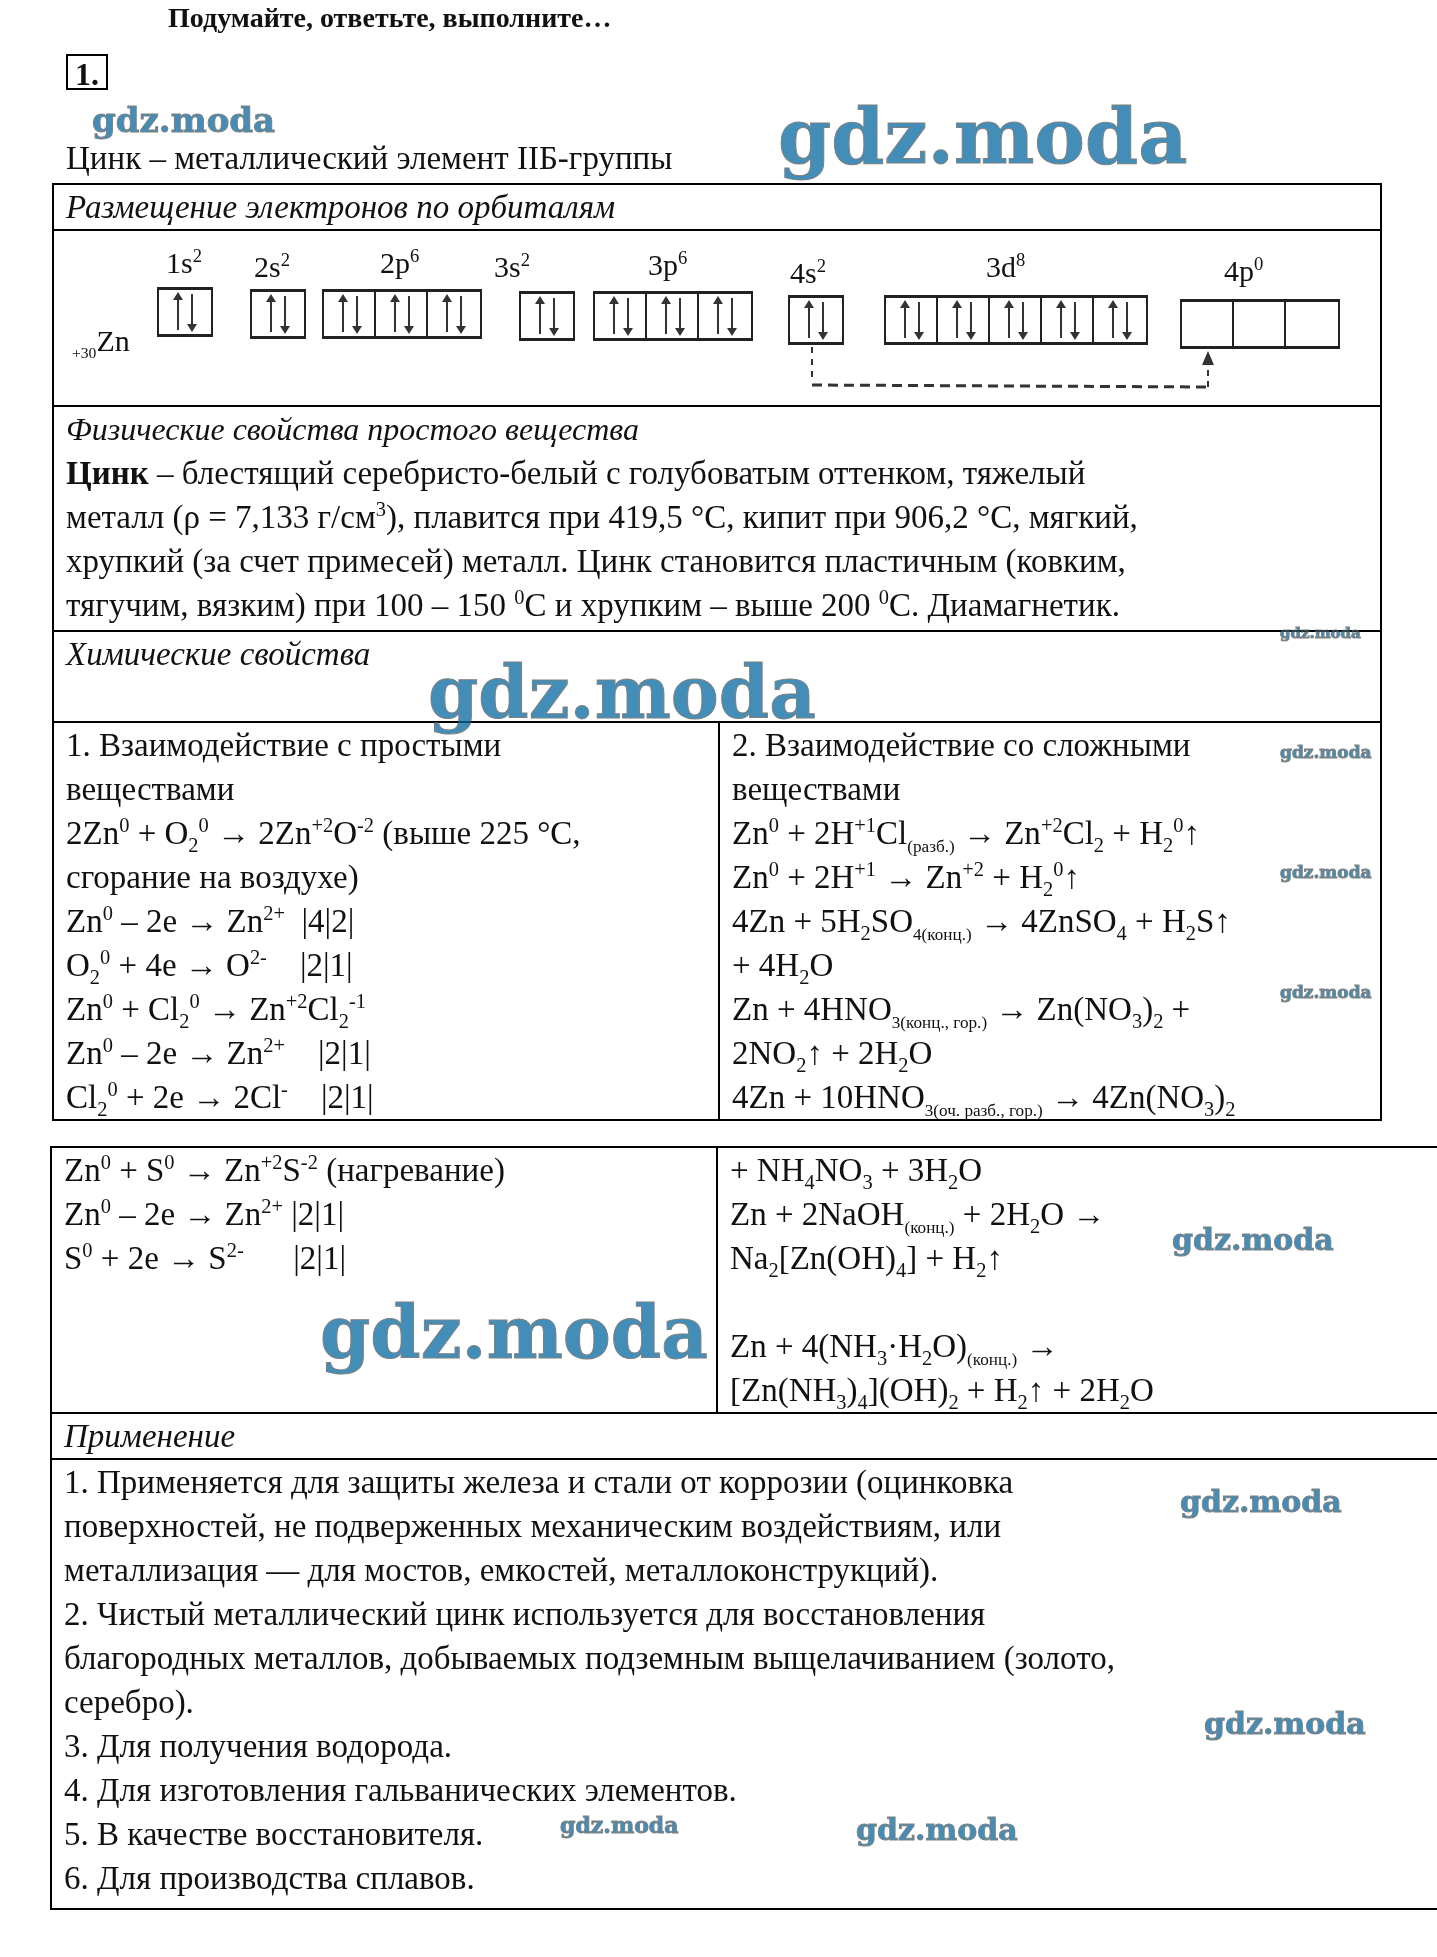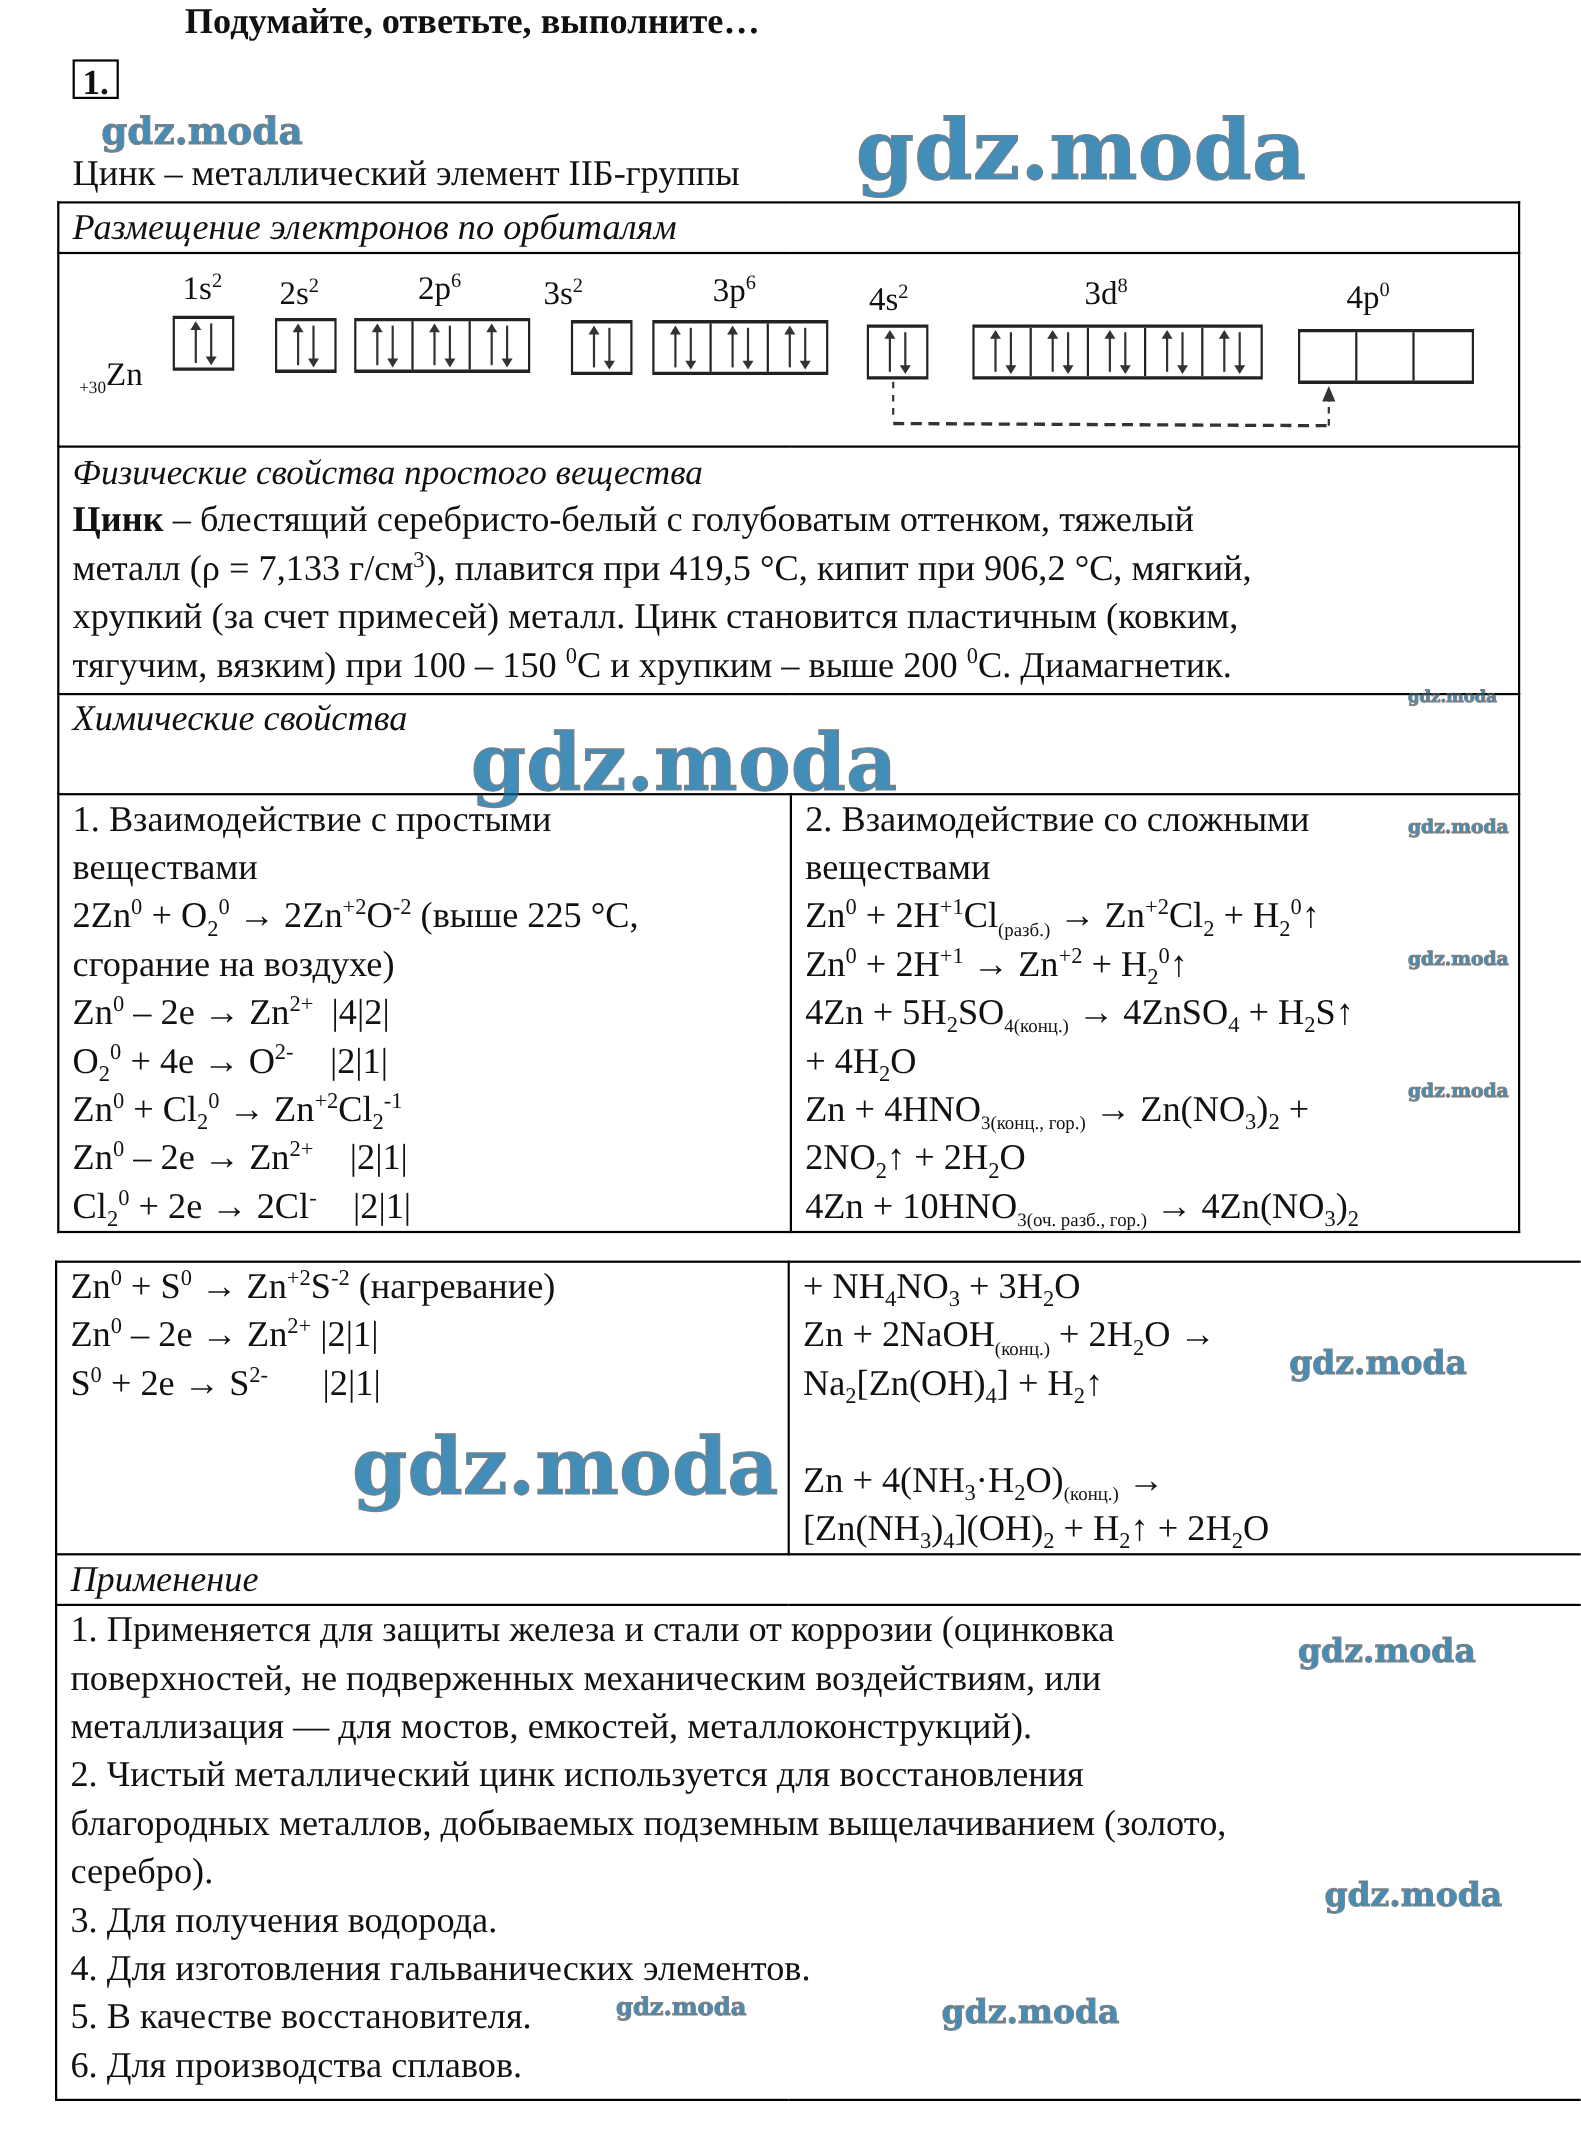--- a/index.html
+++ b/index.html
@@ -1,19 +1,19 @@
 <!DOCTYPE html>
 <html><head>
 <meta charset="utf-8">
 <style>
   html, body { margin:0; padding:0; background:#fff; }
   body { width:1437px; height:1957px; position:relative; overflow:hidden;
          font-family:"Liberation Serif","DejaVu Serif",serif; color:#111; }
   .abs { position:absolute; }
-  .title { left:168px; top:2px; font-size:33px; font-weight:bold; white-space:nowrap; }
+  .title { left:168px; top:2px; font-size:28px; font-weight:bold; white-space:nowrap; }
   .num-box { left:66px; top:54px; width:42px; height:36px; border:2px solid #000;
              font-size:32px; font-weight:bold; line-height:36px; text-align:center; box-sizing:border-box; }
   .intro { left:66px; top:140px; font-size:33px; white-space:nowrap; }
   .wm { color:#0369a1; font-weight:bold; font-family:"DejaVu Serif",serif; white-space:nowrap;
         -webkit-text-stroke:1px #555; opacity:.75; pointer-events:none; }
   table.t { position:absolute; border-collapse:collapse; }
   table.t td { border:2px solid #000; vertical-align:top; padding:0 12px; font-size:33px; line-height:44px; }
   .hdr { font-style:italic; font-size:32px; }
   .sup { font-size:62%; vertical-align:super; line-height:0; }
   .sub { font-size:62%; vertical-align:sub; line-height:0; }

